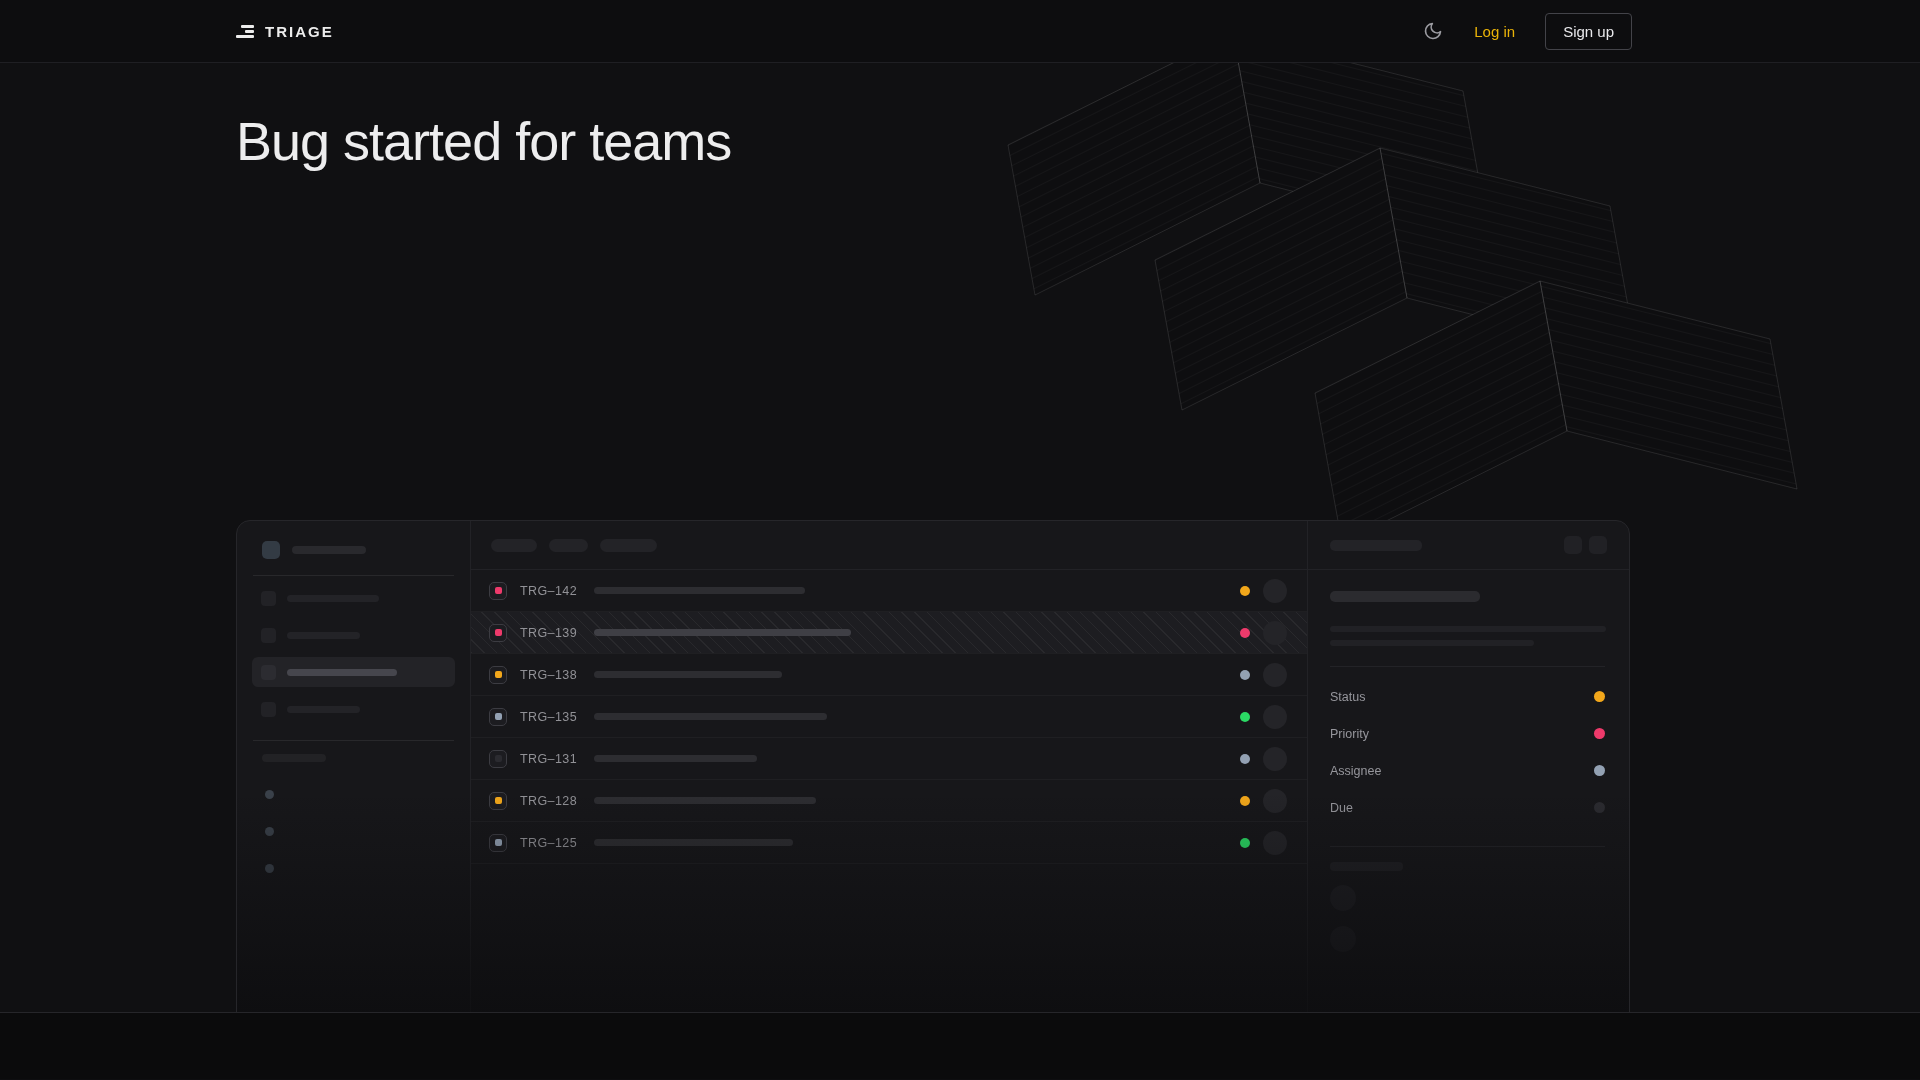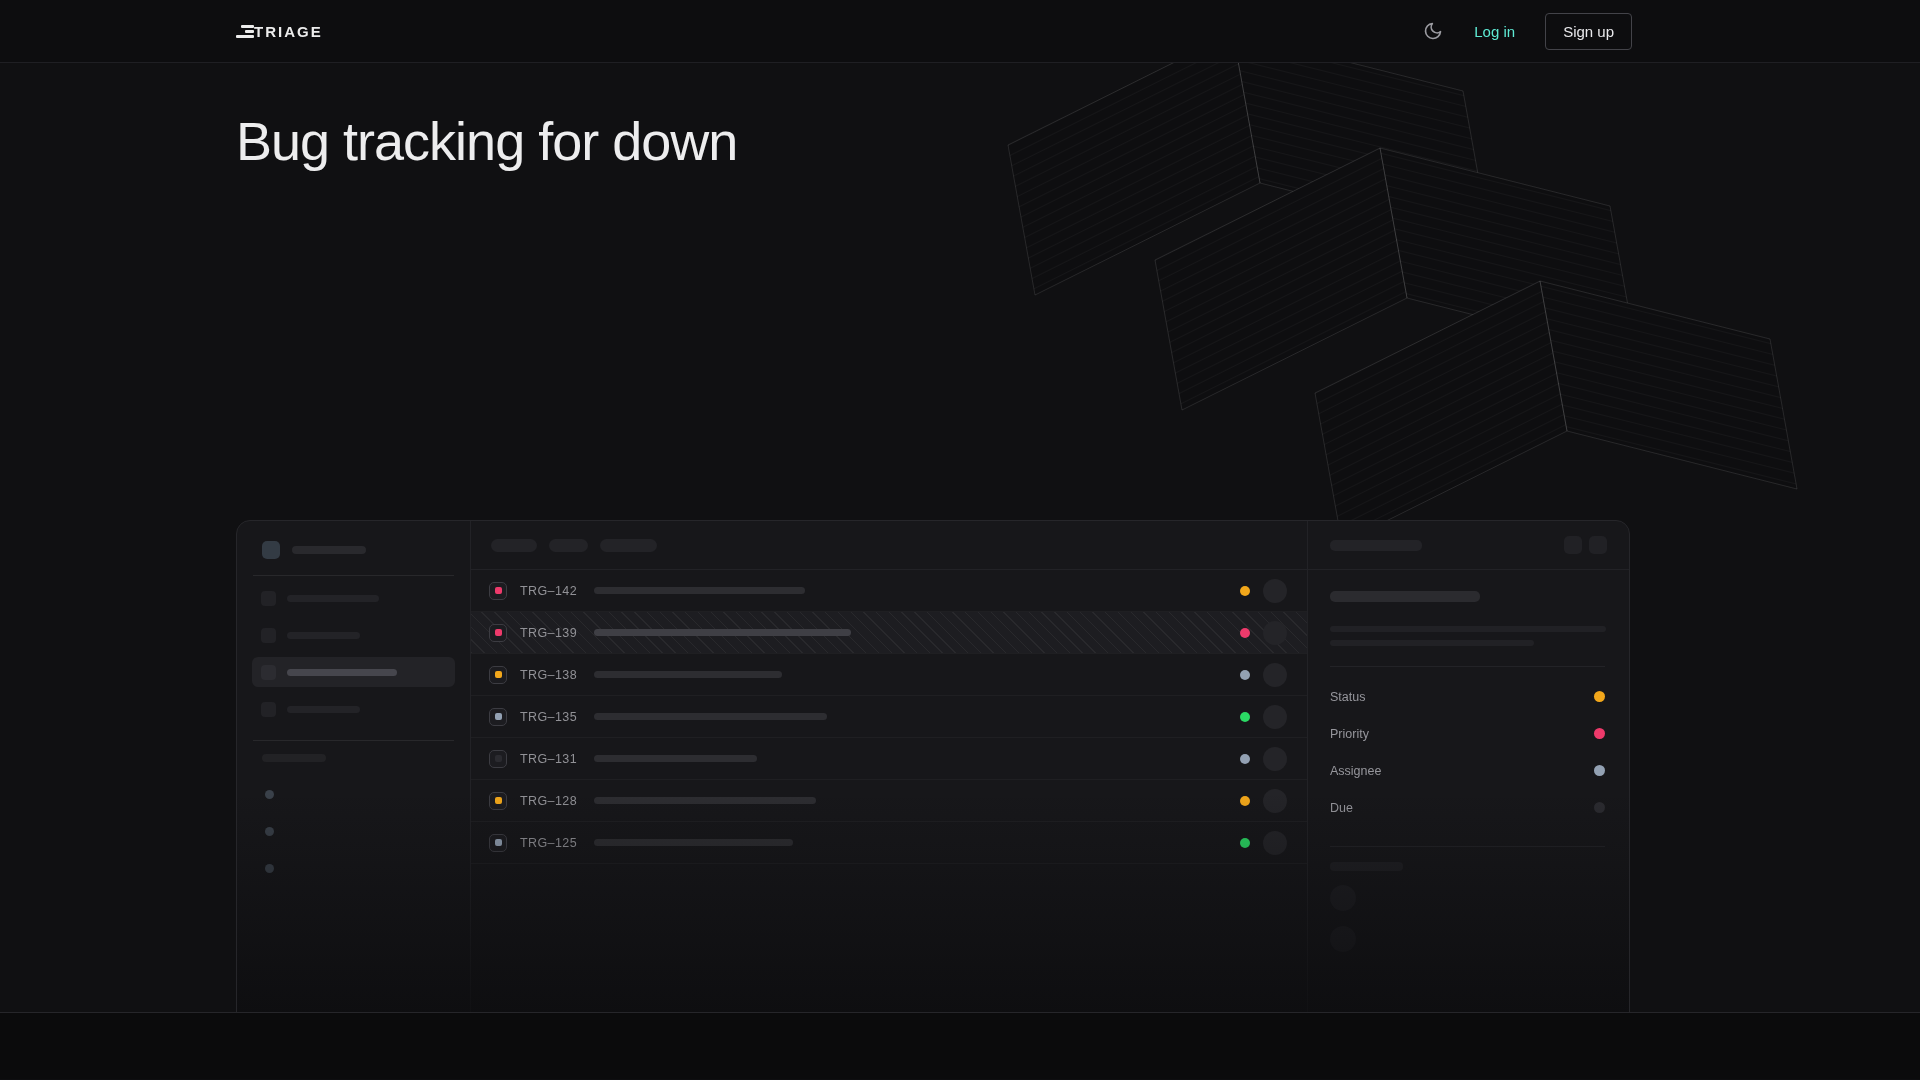--- a/index.html
+++ b/index.html
@@ -5,30 +5,30 @@
   * { margin:0; padding:0; box-sizing:border-box; }
   html,body { width:1920px; height:1080px; overflow:hidden; }
   body { background:#0e0e10; font-family:"Liberation Sans", sans-serif; -webkit-font-smoothing:antialiased; }
 
   
   .nav {
     height:63px; background:#0d0d0f; border-bottom:1px solid #1f1f23;
     display:flex; align-items:center; justify-content:space-between;
     padding:0 288px 0 236px; position:relative; z-index:5;
   }
-  .logo { display:flex; align-items:center; cursor:pointer; }
+  .logo { display:flex; align-items:center; gap:11px; cursor:pointer; }
   .logo-mark { display:flex; flex-direction:column; align-items:flex-end; gap:2px; width:18px; }
   .logo-mark i { display:block; height:3px; border-radius:1px; background:#ececec; }
   .logo-mark i:nth-child(1){ width:13px; }
   .logo-mark i:nth-child(2){ width:9px; }
   .logo-mark i:nth-child(3){ width:18px; }
   .logo-text { color:#ececec; font-size:15px; font-weight:bold; letter-spacing:2px; }
   .nav-right { display:flex; align-items:center; gap:30px; }
   .moon-btn { width:22px; height:22px; display:flex; align-items:center; justify-content:center; cursor:pointer; }
-  .login-link { color:#5eead4; font-size:15px; cursor:pointer; }
+  .login-link { color:#eab308; font-size:15px; cursor:pointer; }
   .signup-btn {
     color:#e9e9ec; font-size:15px; border:1px solid #434349; background:transparent;
     padding:9px 17px; border-radius:4px; cursor:pointer; font-family:inherit;
   }
 
   
   .hero { position:relative; height:950px; background:#101012; overflow:hidden; border-bottom:1px solid #26262a; }
   .bg-shapes { position:absolute; left:0; top:0; width:1920px; height:950px; pointer-events:none; }
 
   .hero-copy { position:absolute; left:236px; top:46px; z-index:2; }
@@ -157,21 +157,21 @@
     </g>
     <g transform="translate(1315,218)">
       <path d="M0,112 L225,0 L252,150 L27,262 Z" fill="#0e0e10"></path>
       <path d="M225,0 L455,58 L482,208 L252,150 Z" fill="#0e0e10"></path>
       <path d="M0,112 L225,0 L252,150 L27,262 Z" fill="url(#h1)" stroke="rgba(255,255,255,0.11)"></path>
       <path d="M225,0 L455,58 L482,208 L252,150 Z" fill="url(#h2)" stroke="rgba(255,255,255,0.11)"></path>
     </g>
   </svg>
 
   <div class="hero-copy">
-    <h1><span>Bug tracking for down</span><br></h1>
+    <h1><span>Bug started for teams</span><br></h1>
   </div>
 
   <div class="mockup">
 
     <div class="mk-sidebar">
       <div class="mk-user">
         <span class="mk-avatar-sq"></span>
         <span class="skel"></span>
       </div>
       <div class="mk-div"></div>

